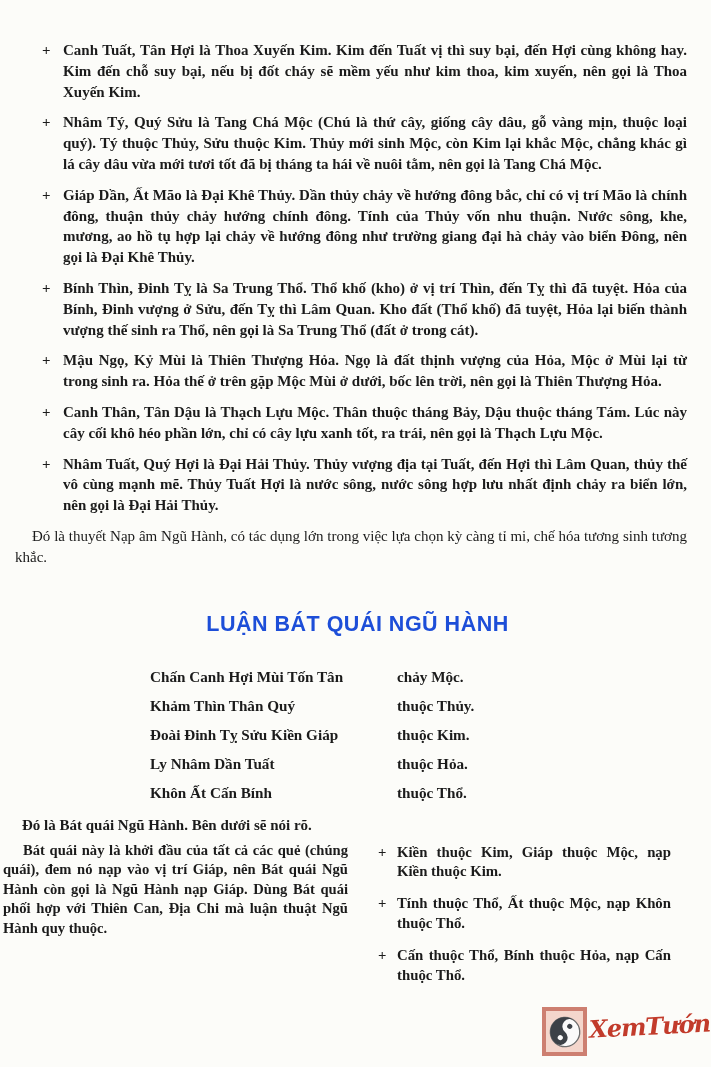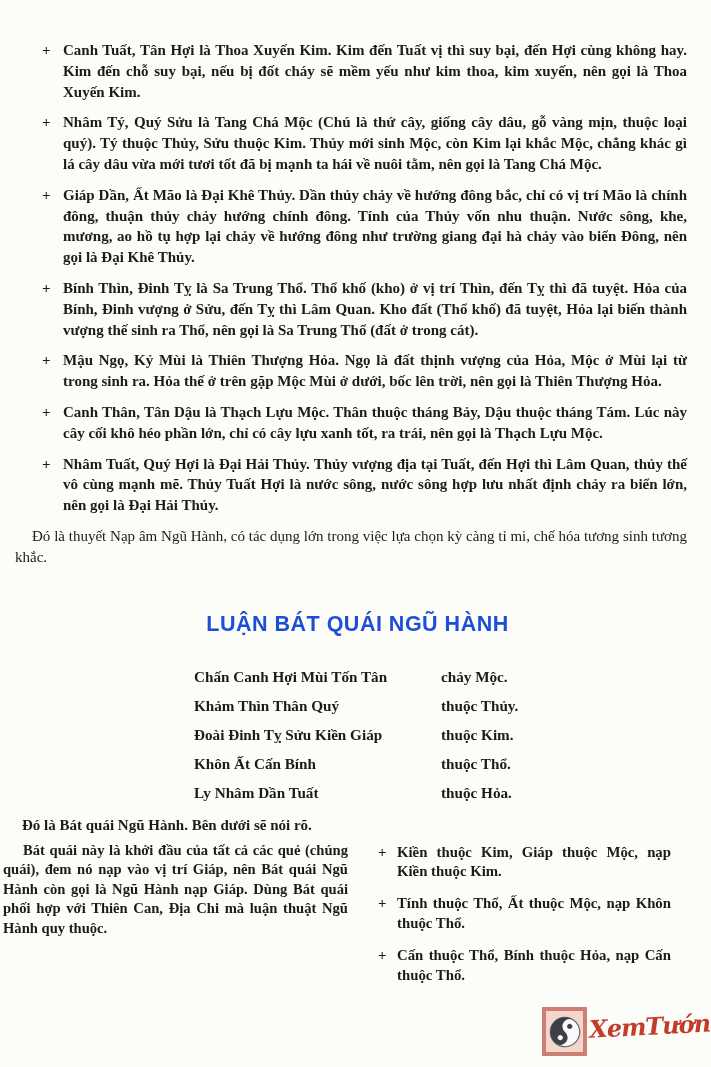--- a/index.html
+++ b/index.html
@@ -48,21 +48,21 @@
     font-weight:800;
     font-size:21.5px;
     letter-spacing:0.5px;
     color:#1d4ed8;
   }
   
   .trigram-list { margin:26px 0 0 122px; }
   .trow {
     display:flex;
     height:29px; align-items:center;
-    font-size:15.2px; font-weight:600;margin-left:44px;
+    font-size:15.2px; font-weight:600;
   }
   .trow .tname { flex:none; width:247px; }
   .trow .telem { flex:none; }
   
   .note {
     margin:7px 0 0 -6px;
     font-size:15px; line-height:21px;
     font-weight:600;
   }
   
@@ -120,21 +120,21 @@
 
 <div class="page">
 
   <section class="bullets">
     <div class="bullet">
       <span class="marker">+</span>
       <p class="btext">Canh Tuất, Tân Hợi là Thoa Xuyến Kim. Kim đến Tuất vị thì suy bại, đến Hợi cùng không hay. Kim đến chỗ suy bại, nếu bị đốt cháy sẽ mềm yếu như kim thoa, kim xuyến, nên gọi là Thoa Xuyến Kim.</p>
     </div>
     <div class="bullet">
       <span class="marker">+</span>
-      <p class="btext">Nhâm Tý, Quý Sửu là Tang Chá Mộc (Chú là thứ cây, giống cây dâu, gỗ vàng mịn, thuộc loại quý). Tý thuộc Thủy, Sửu thuộc Kim. Thủy mới sinh Mộc, còn Kim lại khắc Mộc, chẳng khác gì lá cây dâu vừa mới tươi tốt đã bị mạnh ta hái về nuôi tằm, nên gọi là Tang Chá Mộc.</p>
+      <p class="btext">Nhâm Tý, Quý Sửu là Tang Chá Mộc (Chú là thứ cây, giống cây dâu, gỗ vàng mịn, thuộc loại quý). Tý thuộc Thủy, Sửu thuộc Kim. Thủy mới sinh Mộc, còn Kim lại khắc Mộc, chẳng khác gì lá cây dâu vừa mới tươi tốt đã bị tháng ta hái về nuôi tằm, nên gọi là Tang Chá Mộc.</p>
     </div>
     <div class="bullet">
       <span class="marker">+</span>
       <p class="btext">Giáp Dần, Ất Mão là Đại Khê Thủy. Dần thủy chảy về hướng đông bắc, chỉ có vị trí Mão là chính đông, thuận thủy chảy hướng chính đông. Tính của Thủy vốn nhu thuận. Nước sông, khe, mương, ao hồ tụ hợp lại chảy về hướng đông như trường giang đại hà chảy vào biển Đông, nên gọi là Đại Khê Thủy.</p>
     </div>
     <div class="bullet">
       <span class="marker">+</span>
       <p class="btext">Bính Thìn, Đinh Tỵ là Sa Trung Thổ. Thổ khố (kho) ở vị trí Thìn, đến Tỵ thì đã tuyệt. Hỏa của Bính, Đinh vượng ở Sửu, đến Tỵ thì Lâm Quan. Kho đất (Thổ khố) đã tuyệt, Hỏa lại biến thành vượng thế sinh ra Thổ, nên gọi là Sa Trung Thổ (đất ở trong cát).</p>
     </div>
     <div class="bullet">
@@ -162,26 +162,26 @@
     </div>
     <div class="trow">
       <span class="tname">Khảm Thìn Thân Quý</span>
       <span class="telem">thuộc Thủy.</span>
     </div>
     <div class="trow">
       <span class="tname">Đoài Đinh Tỵ Sửu Kiền Giáp</span>
       <span class="telem">thuộc Kim.</span>
     </div>
     <div class="trow">
+      <span class="tname">Ly Nhâm Dần Tuất</span>
+      <span class="telem">thuộc Hỏa.</span>
+    </div>
+    <div class="trow">
       <span class="tname">Khôn Ất Cấn Bính</span>
       <span class="telem">thuộc Thổ.</span>
-    </div>
-    <div class="trow">
-      <span class="tname">Ly Nhâm Dần Tuất</span>
-      <span class="telem">thuộc Hỏa.</span>
     </div>
   </div>
 
   <p class="note">Đó là Bát quái Ngũ Hành. Bên dưới sẽ nói rõ.</p>
 
   <div class="twocol">
     <p class="leftcol">Bát quái này là khởi đầu của tất cả các quẻ (chúng quái), đem nó nạp vào vị trí Giáp, nên Bát quái Ngũ Hành còn gọi là Ngũ Hành nạp Giáp. Dùng Bát quái phối hợp với Thiên Can, Địa Chi mà luận thuật Ngũ Hành quy thuộc.</p>
     <div class="rightcol">
       <div class="rbullet">
         <span class="marker">+</span>

